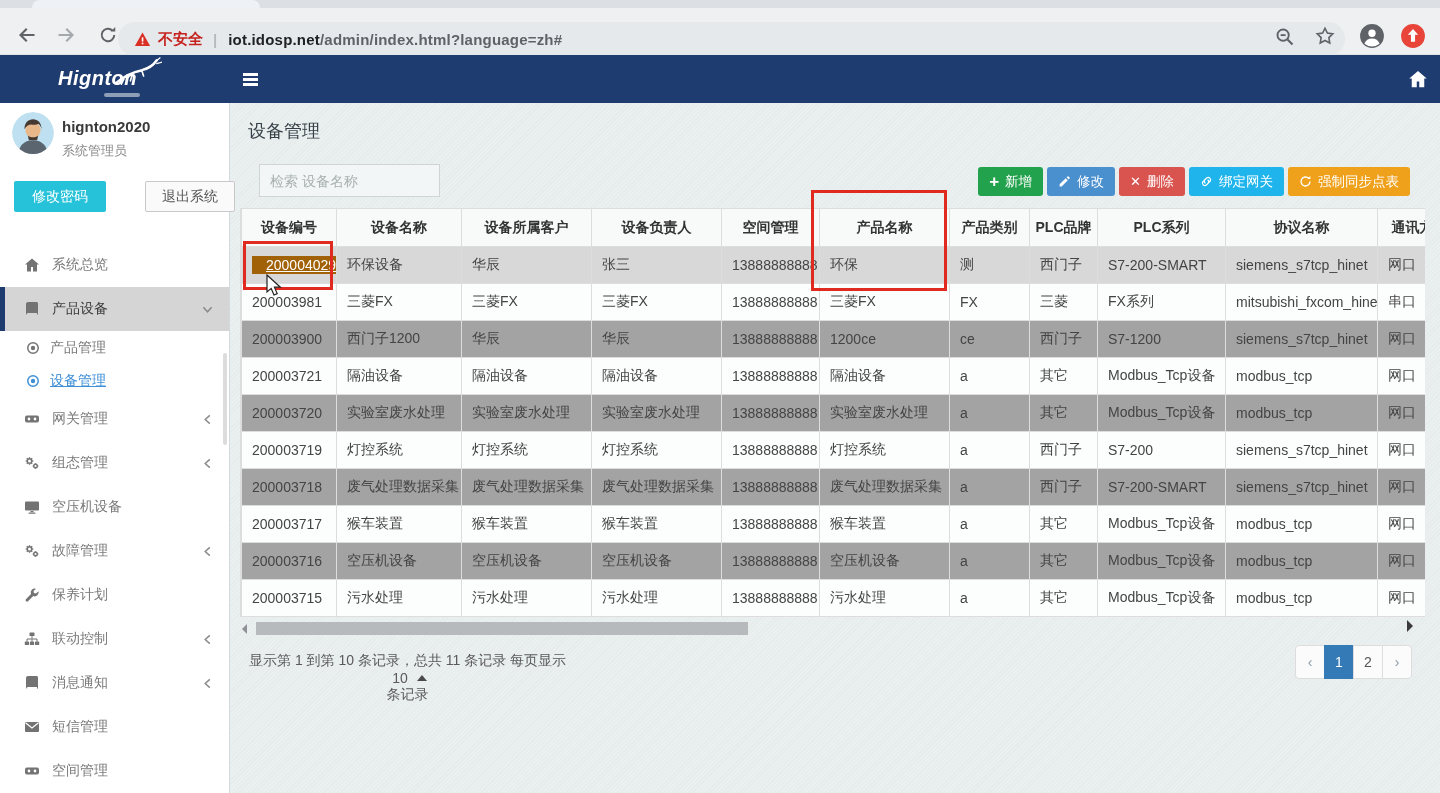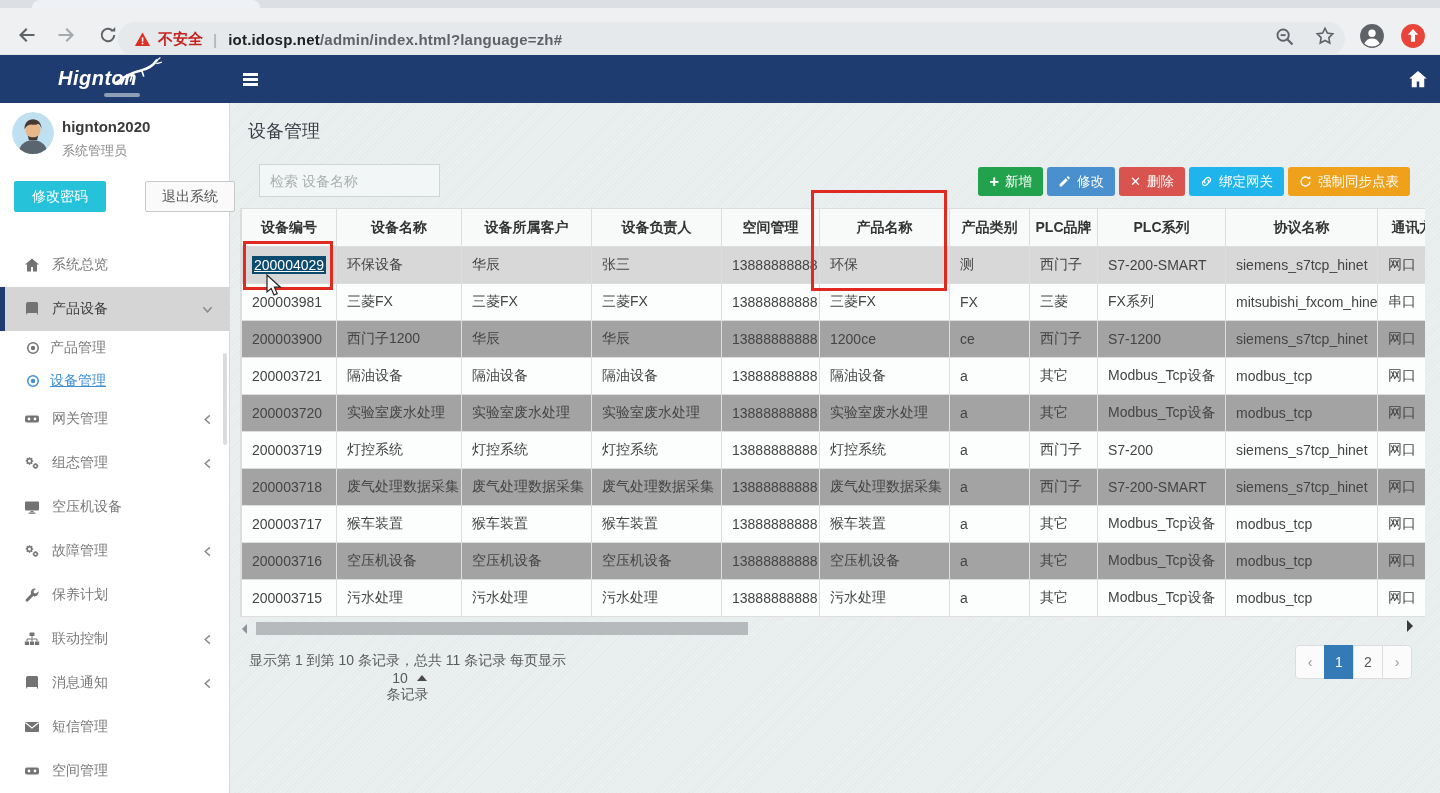--- a/index.html
+++ b/index.html
@@ -67,21 +67,21 @@
   .tbtn .plus { font-size:17px; font-weight:bold; line-height:1; }
   .tbtn .cross { font-size:13px; font-weight:bold; line-height:1; }
 
   
   .table-wrap { position:absolute; left:240px; top:208px; width:1185px; overflow:hidden; background:#fff; border-left:1px solid #ddd; }
   table { border-collapse:collapse; table-layout:fixed; width:1220px; }
   th { height:38px; background:#f8fafa; border:1px solid #ddd; font-size:14px; font-weight:bold; color:#333; text-align:center; }
   td { height:37px; border:1px solid #ddd; font-size:14px; color:#444; padding-left:10px; overflow:hidden; white-space:nowrap; background:#fcfefd; }
   tr.stripe td { background:#a3a3a3; }
   tr.sel td { background:#d8d8d8; }
-  .sel-text { background:#0c4a6e; color:#fff; text-decoration:underline; padding:1px 2px; }
+  .sel-text { background:#a16207; color:#fff; text-decoration:underline; padding:1px 14px; }
 
   
   .hscroll { position:absolute; left:240px; top:620px; width:1185px; height:17px; }
   .hthumb { position:absolute; left:16px; top:2px; width:492px; height:13px; background:#b6babd; }
   .arr-left { position:absolute; left:2px; top:4px; width:0; height:0; border:5px solid transparent; border-right-color:#8f9398; border-left:none; }
   .arr-right { position:absolute; left:1167px; top:0; width:0; height:0; border:6px solid transparent; border-left-color:#3a3a3a; border-right:none; }
 
   
   .pg-info { position:absolute; left:249px; top:652px; font-size:14px; color:#5a5a5a; display:flex; align-items:center;flex-direction:column; }
   .pagesize { display:inline-flex; align-items:center; gap:9px; margin:0 14px 0 18px; cursor:pointer; }

